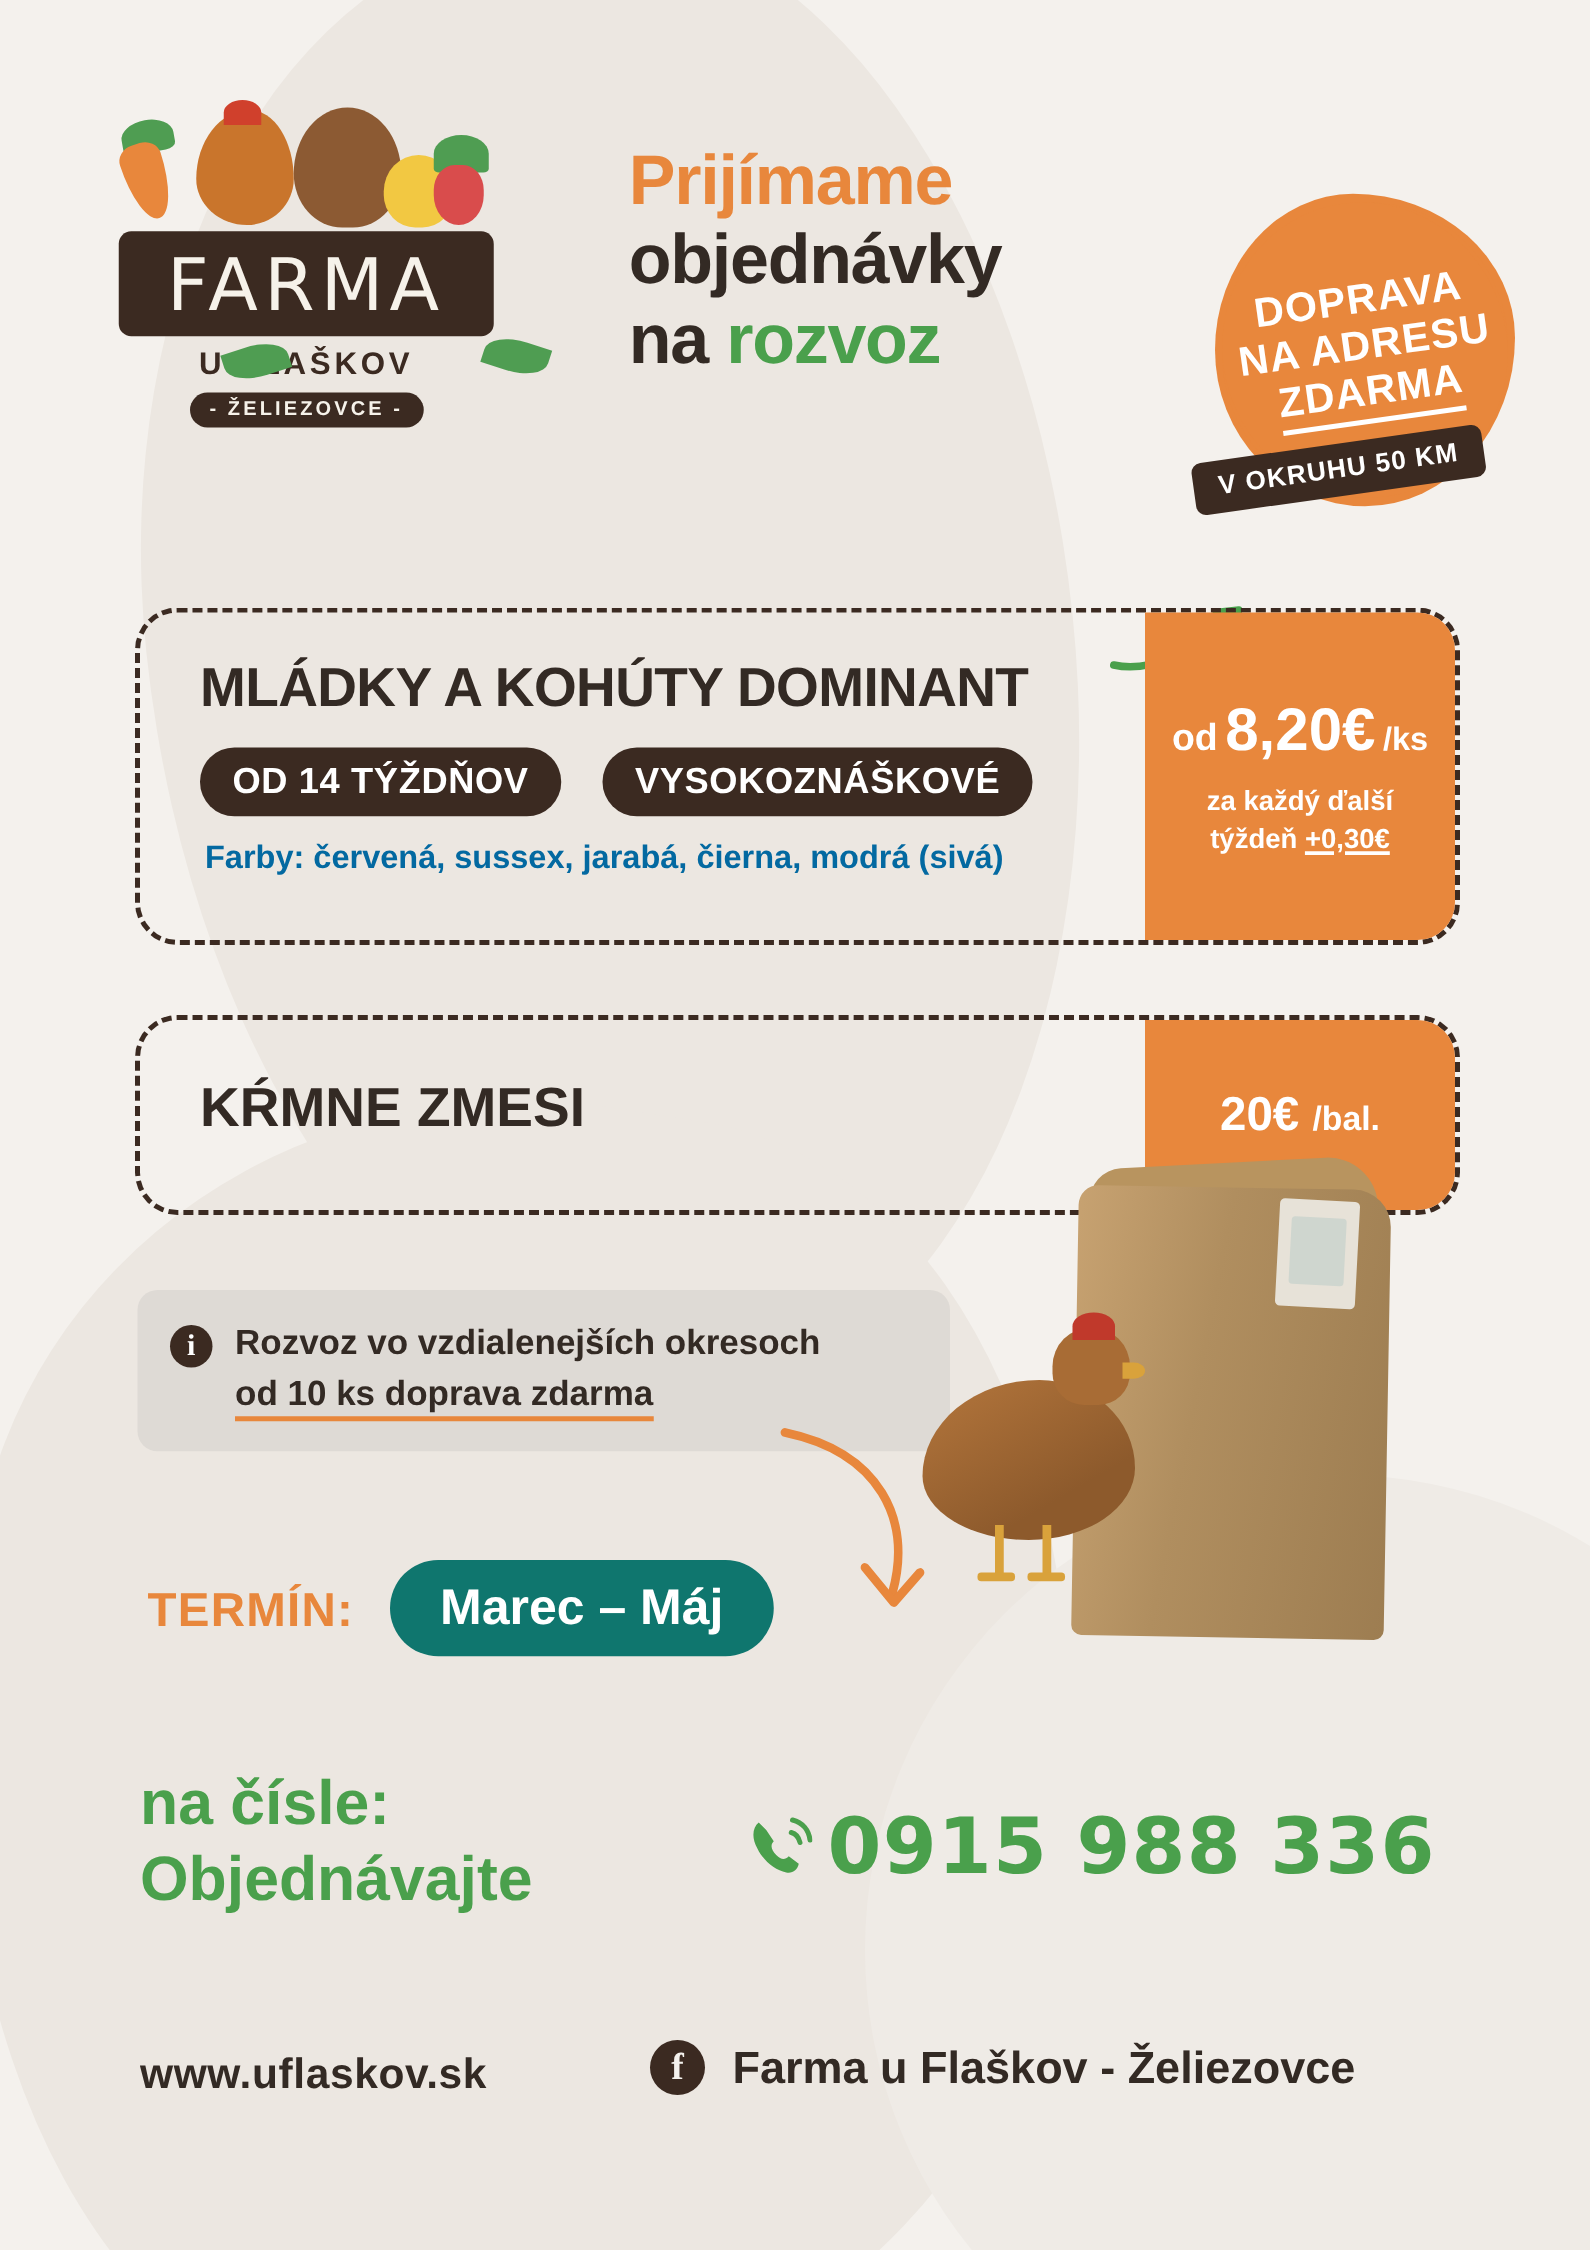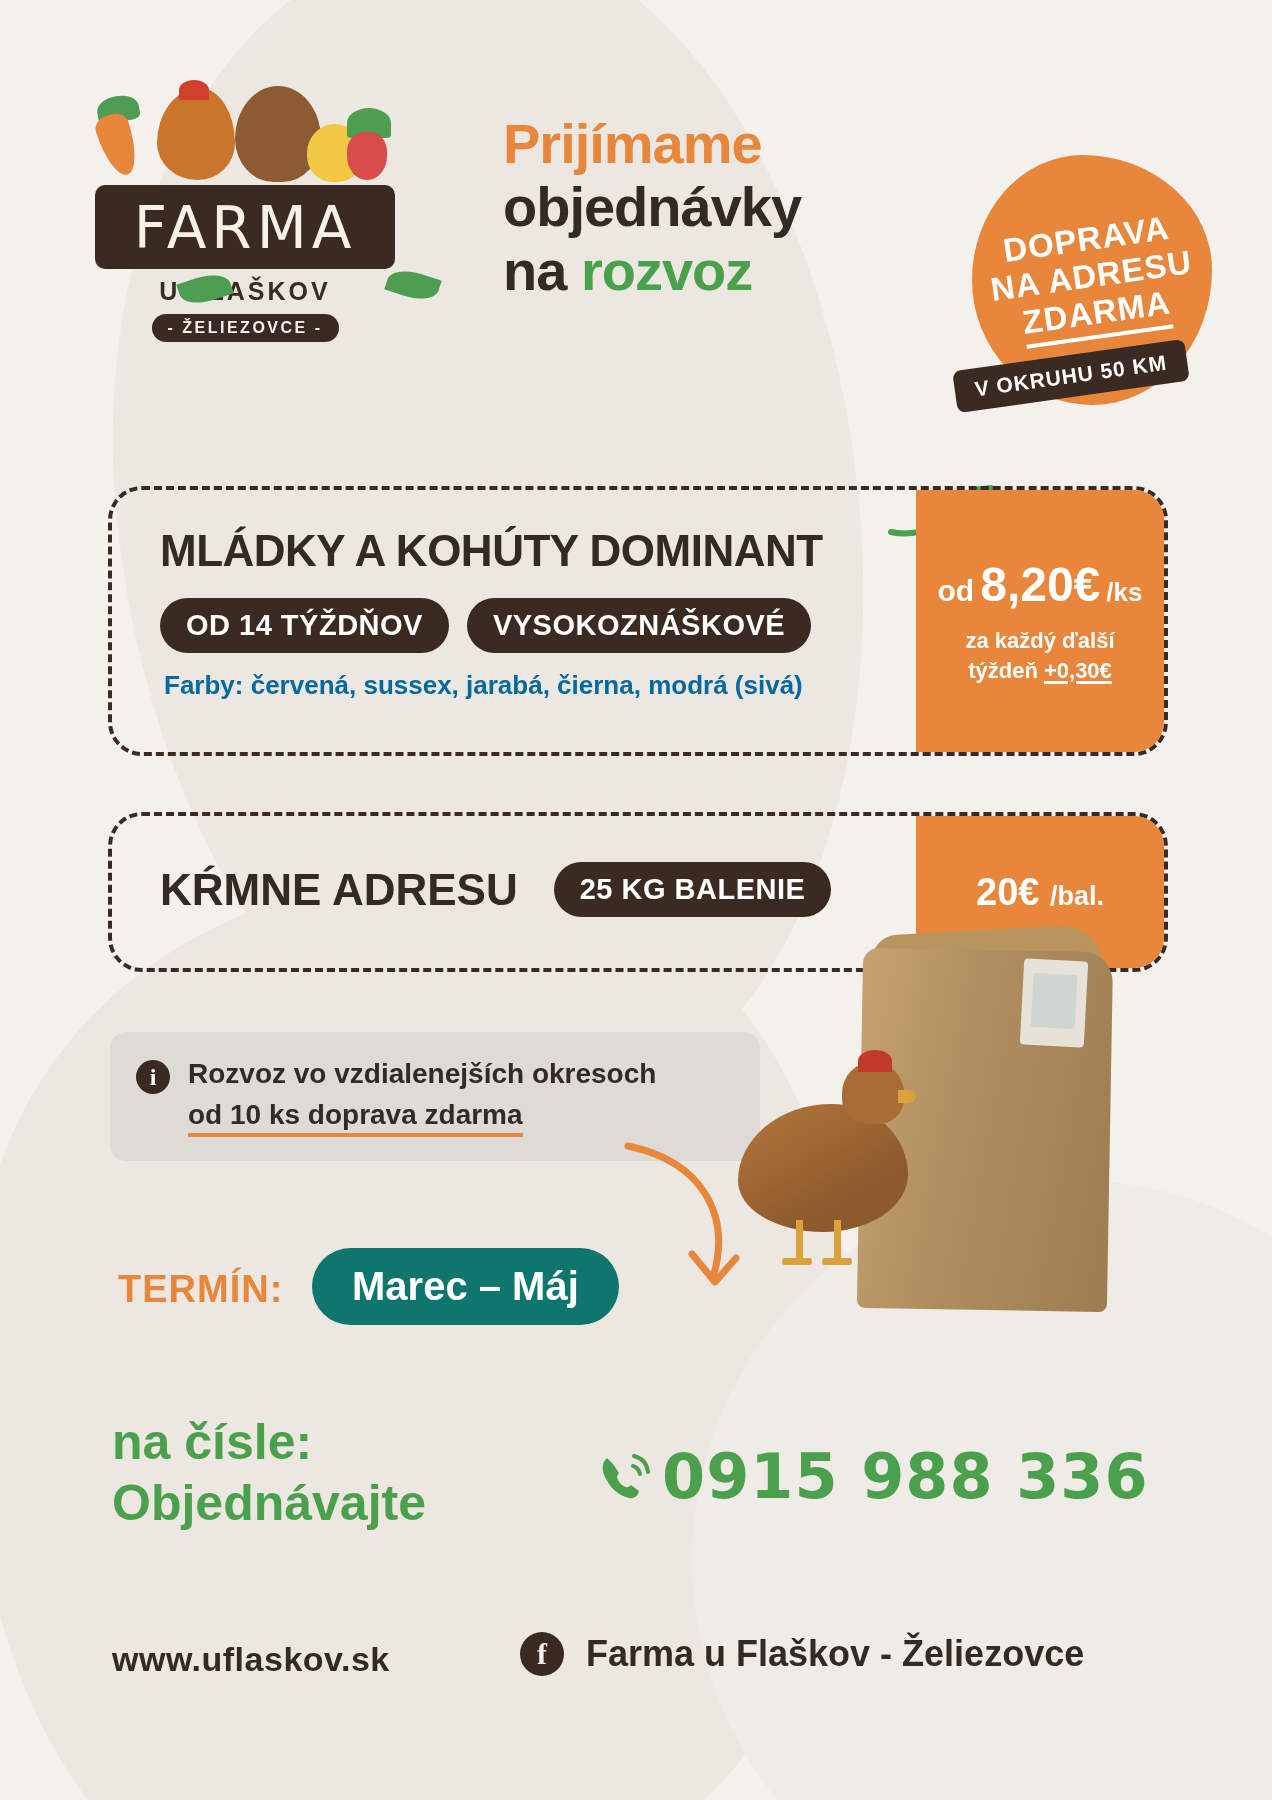--- a/index.html
+++ b/index.html
@@ -259,21 +259,21 @@
     font-size: 29px;
     font-weight: bold;
     padding: 11px 26px;
     border-radius: 30px;
     letter-spacing: 0.5px;
   }
   .pill-row {
     position: absolute;
     left: 48px; top: 108px;
     display: flex;
-    gap: 18px;
+    gap: 33px;
   }
   .card-note {
     position: absolute;
     left: 52px; top: 180px;
     font-size: 26px;
     font-weight: bold;
     color: #0369a1;
   }
   .card2-inner {
     position: absolute;
@@ -571,22 +571,21 @@
       </div>
       <div class="price-extra">
         <div>za každý ďalší</div>
         <div><span>týždeň </span><u>+0,30€</u></div>
       </div>
     </div>
   </div>
 
   <div class="card card-2">
     <div class="card2-inner">
-      <div class="card2-title">KŔMNE ADRESU</div>
-      <span class="pill">25 KG BALENIE</span>
+      <div class="card2-title">KŔMNE ZMESI</div>
     </div>
     <div class="price-panel">
       <div class="price2">
         <span>20€</span>
         <span class="unit">/bal.</span>
       </div>
     </div>
   </div>
 
   <div class="info-box">

